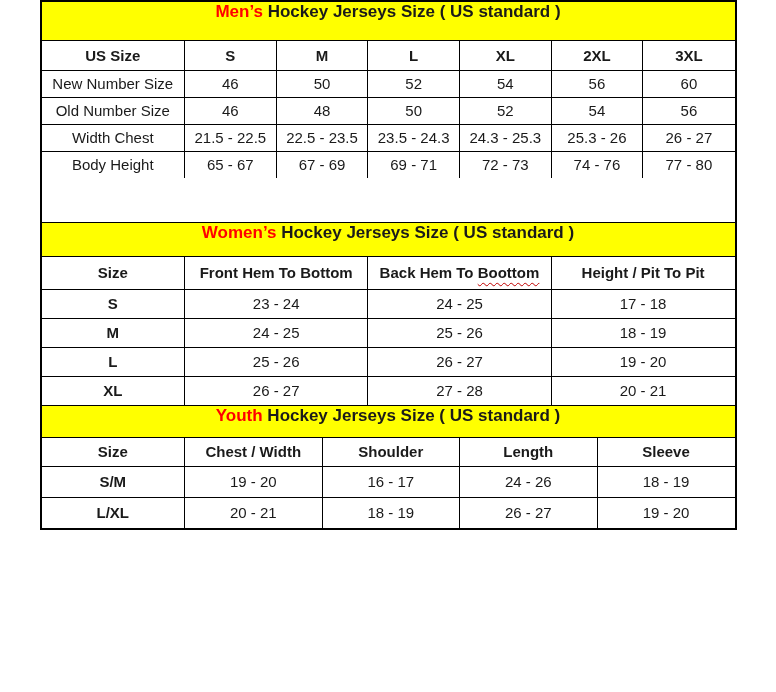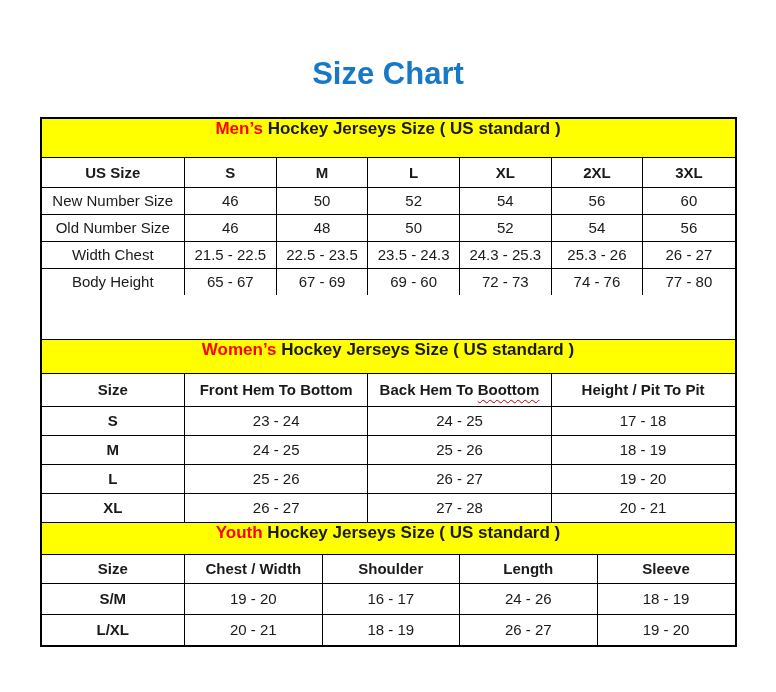--- a/index.html
+++ b/index.html
@@ -51,21 +51,20 @@
     text-decoration-color:#C00000;
     text-decoration-thickness:1px;
     text-underline-offset:4px;
   }
 </style>
 </head>
 <body>
 
 <div class="page">
 
-  <h1 class="title">Size Chart</h1>
 
   <div class="chart-wrap">
 
     <div class="band band-men"><span class="hl">Men’s</span><span> Hockey Jerseys Size ( US standard )</span></div>
 
     <table class="t-men">
       <colgroup>
           <col class="c-label">
           <col>
           <col>
@@ -108,21 +107,21 @@
         <td>22.5 - 23.5</td>
         <td>23.5 - 24.3</td>
         <td>24.3 - 25.3</td>
         <td>25.3 - 26</td>
         <td>26 - 27</td>
       </tr>
       <tr>
         <td>Body Height</td>
         <td>65 - 67</td>
         <td>67 - 69</td>
-        <td>69 - 60</td>
+        <td>69 - 71</td>
         <td>72 - 73</td>
         <td>74 - 76</td>
         <td>77 - 80</td>
       </tr>
     </tbody>
       </table>
 
     <div class="band band-women"><span class="hl">Women’s</span><span> Hockey Jerseys Size ( US standard )</span></div>
 
     <table class="t-women">

